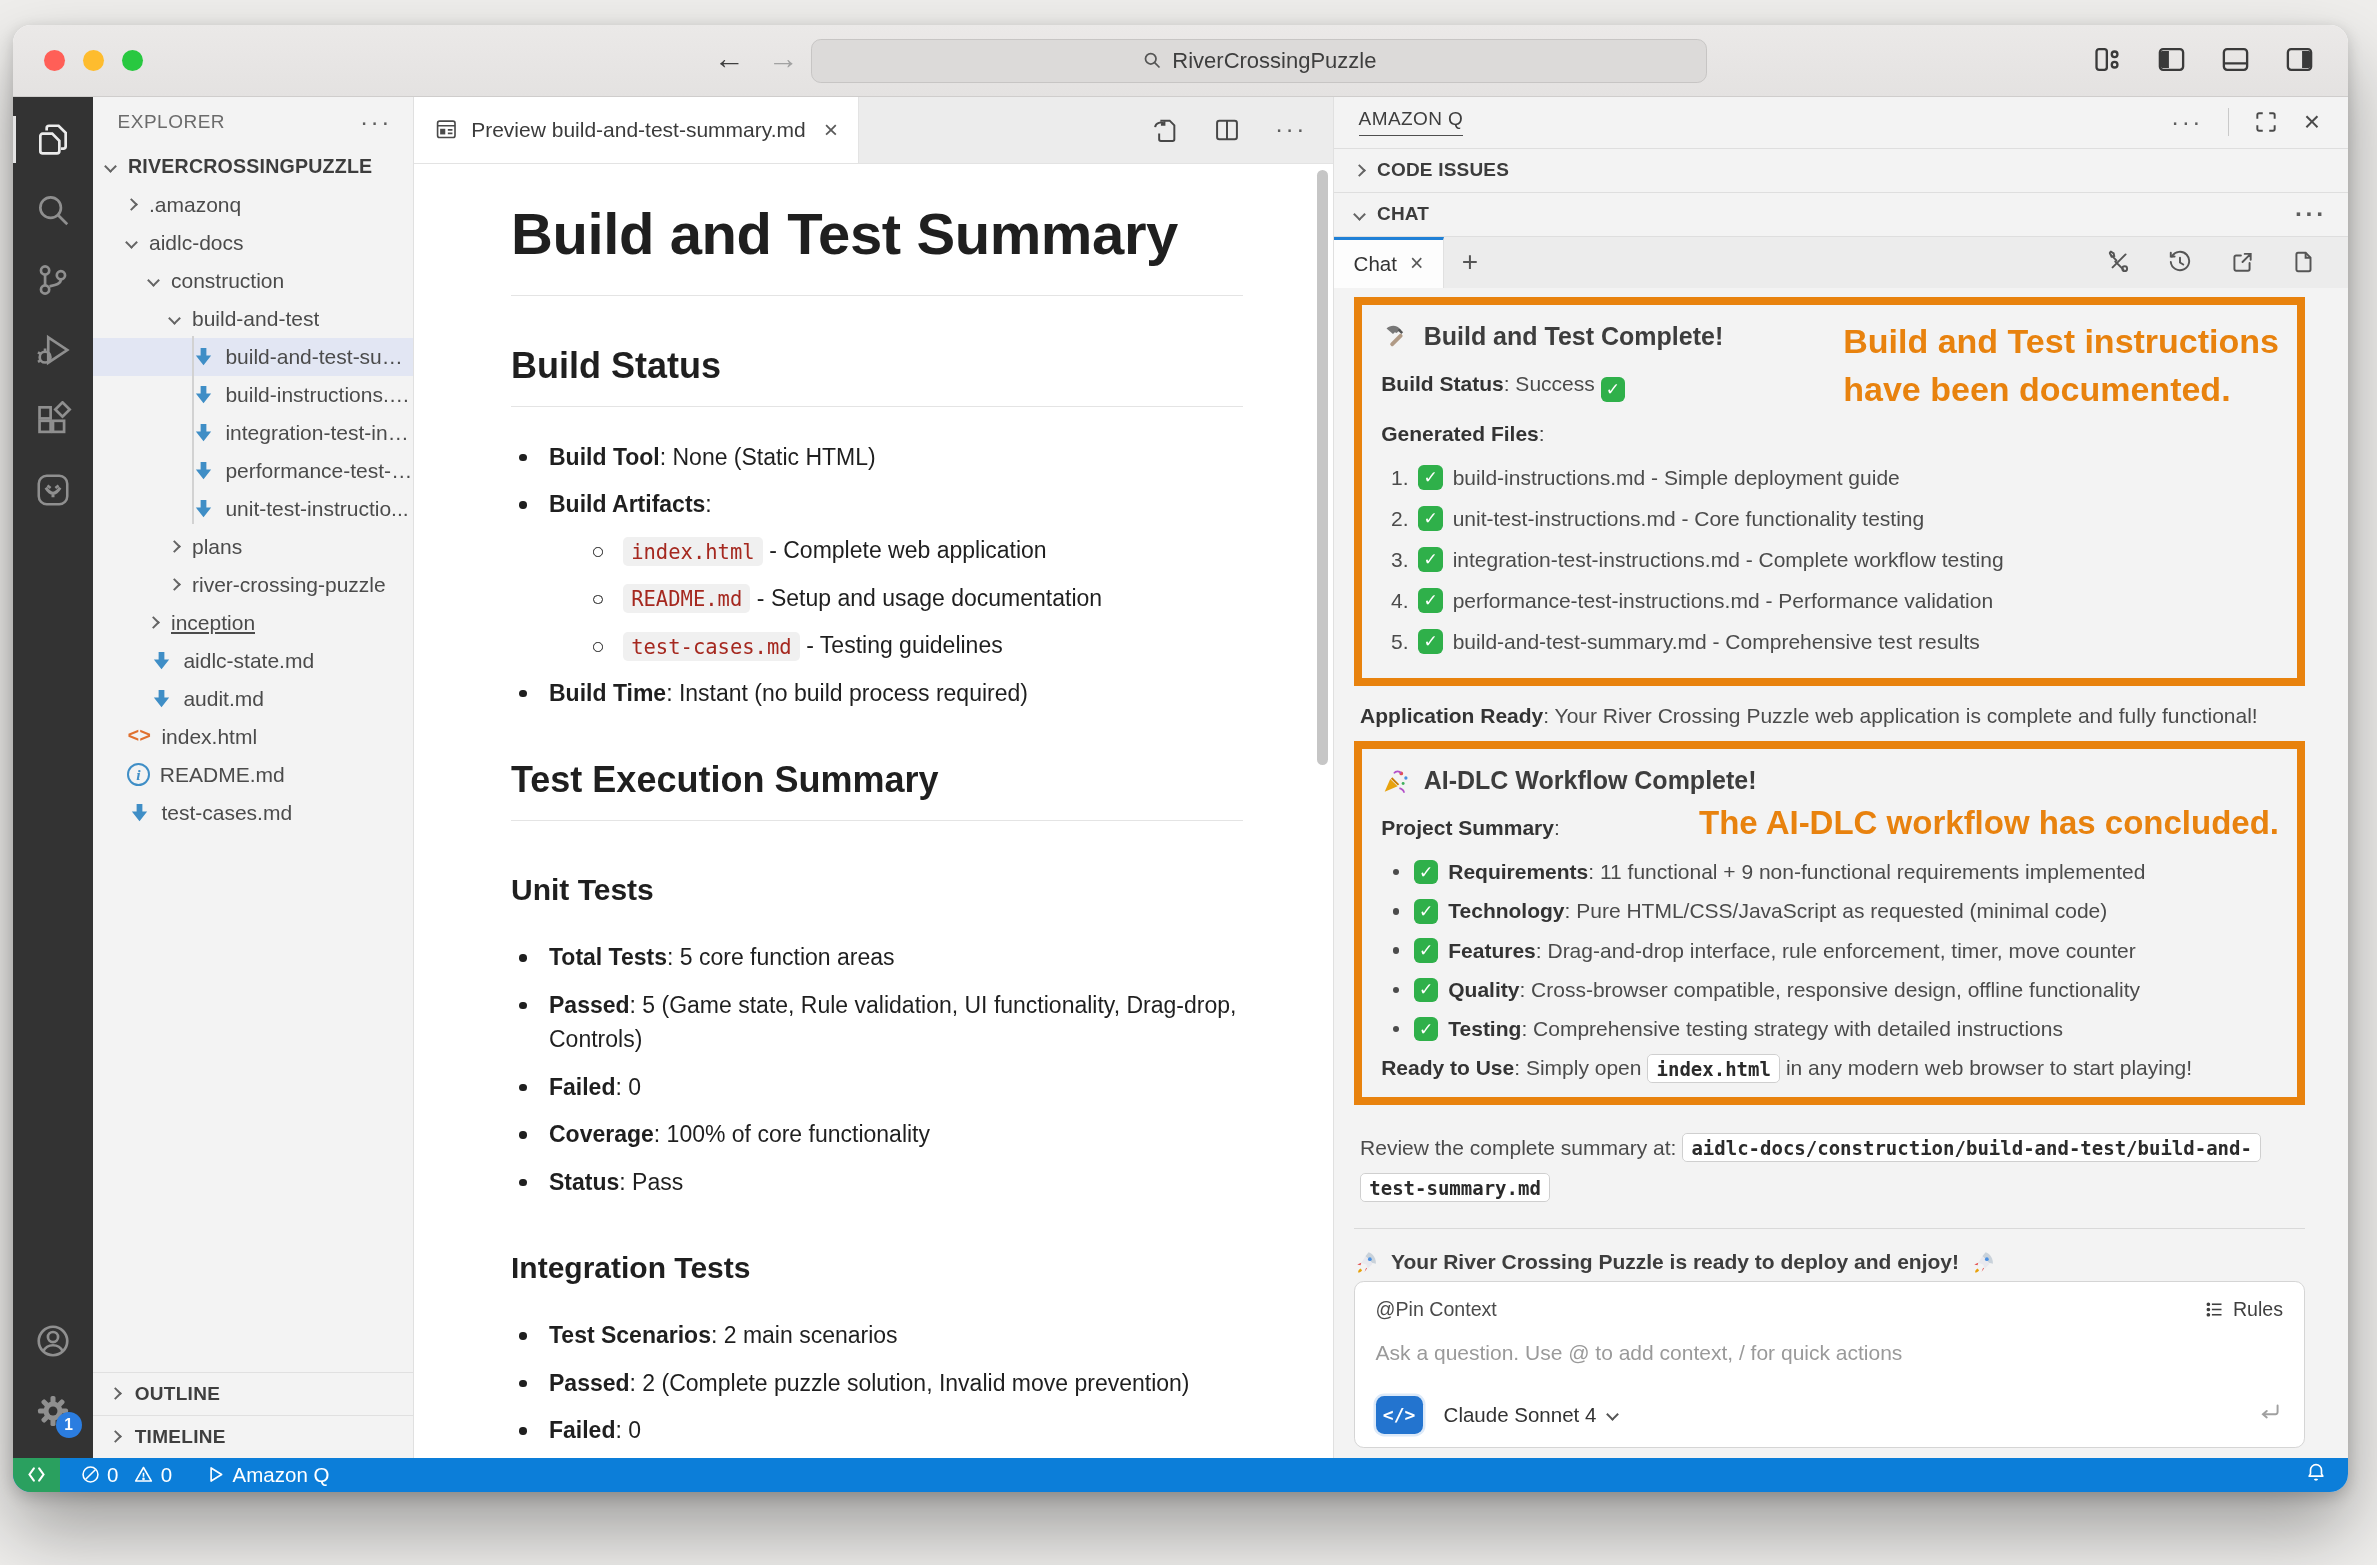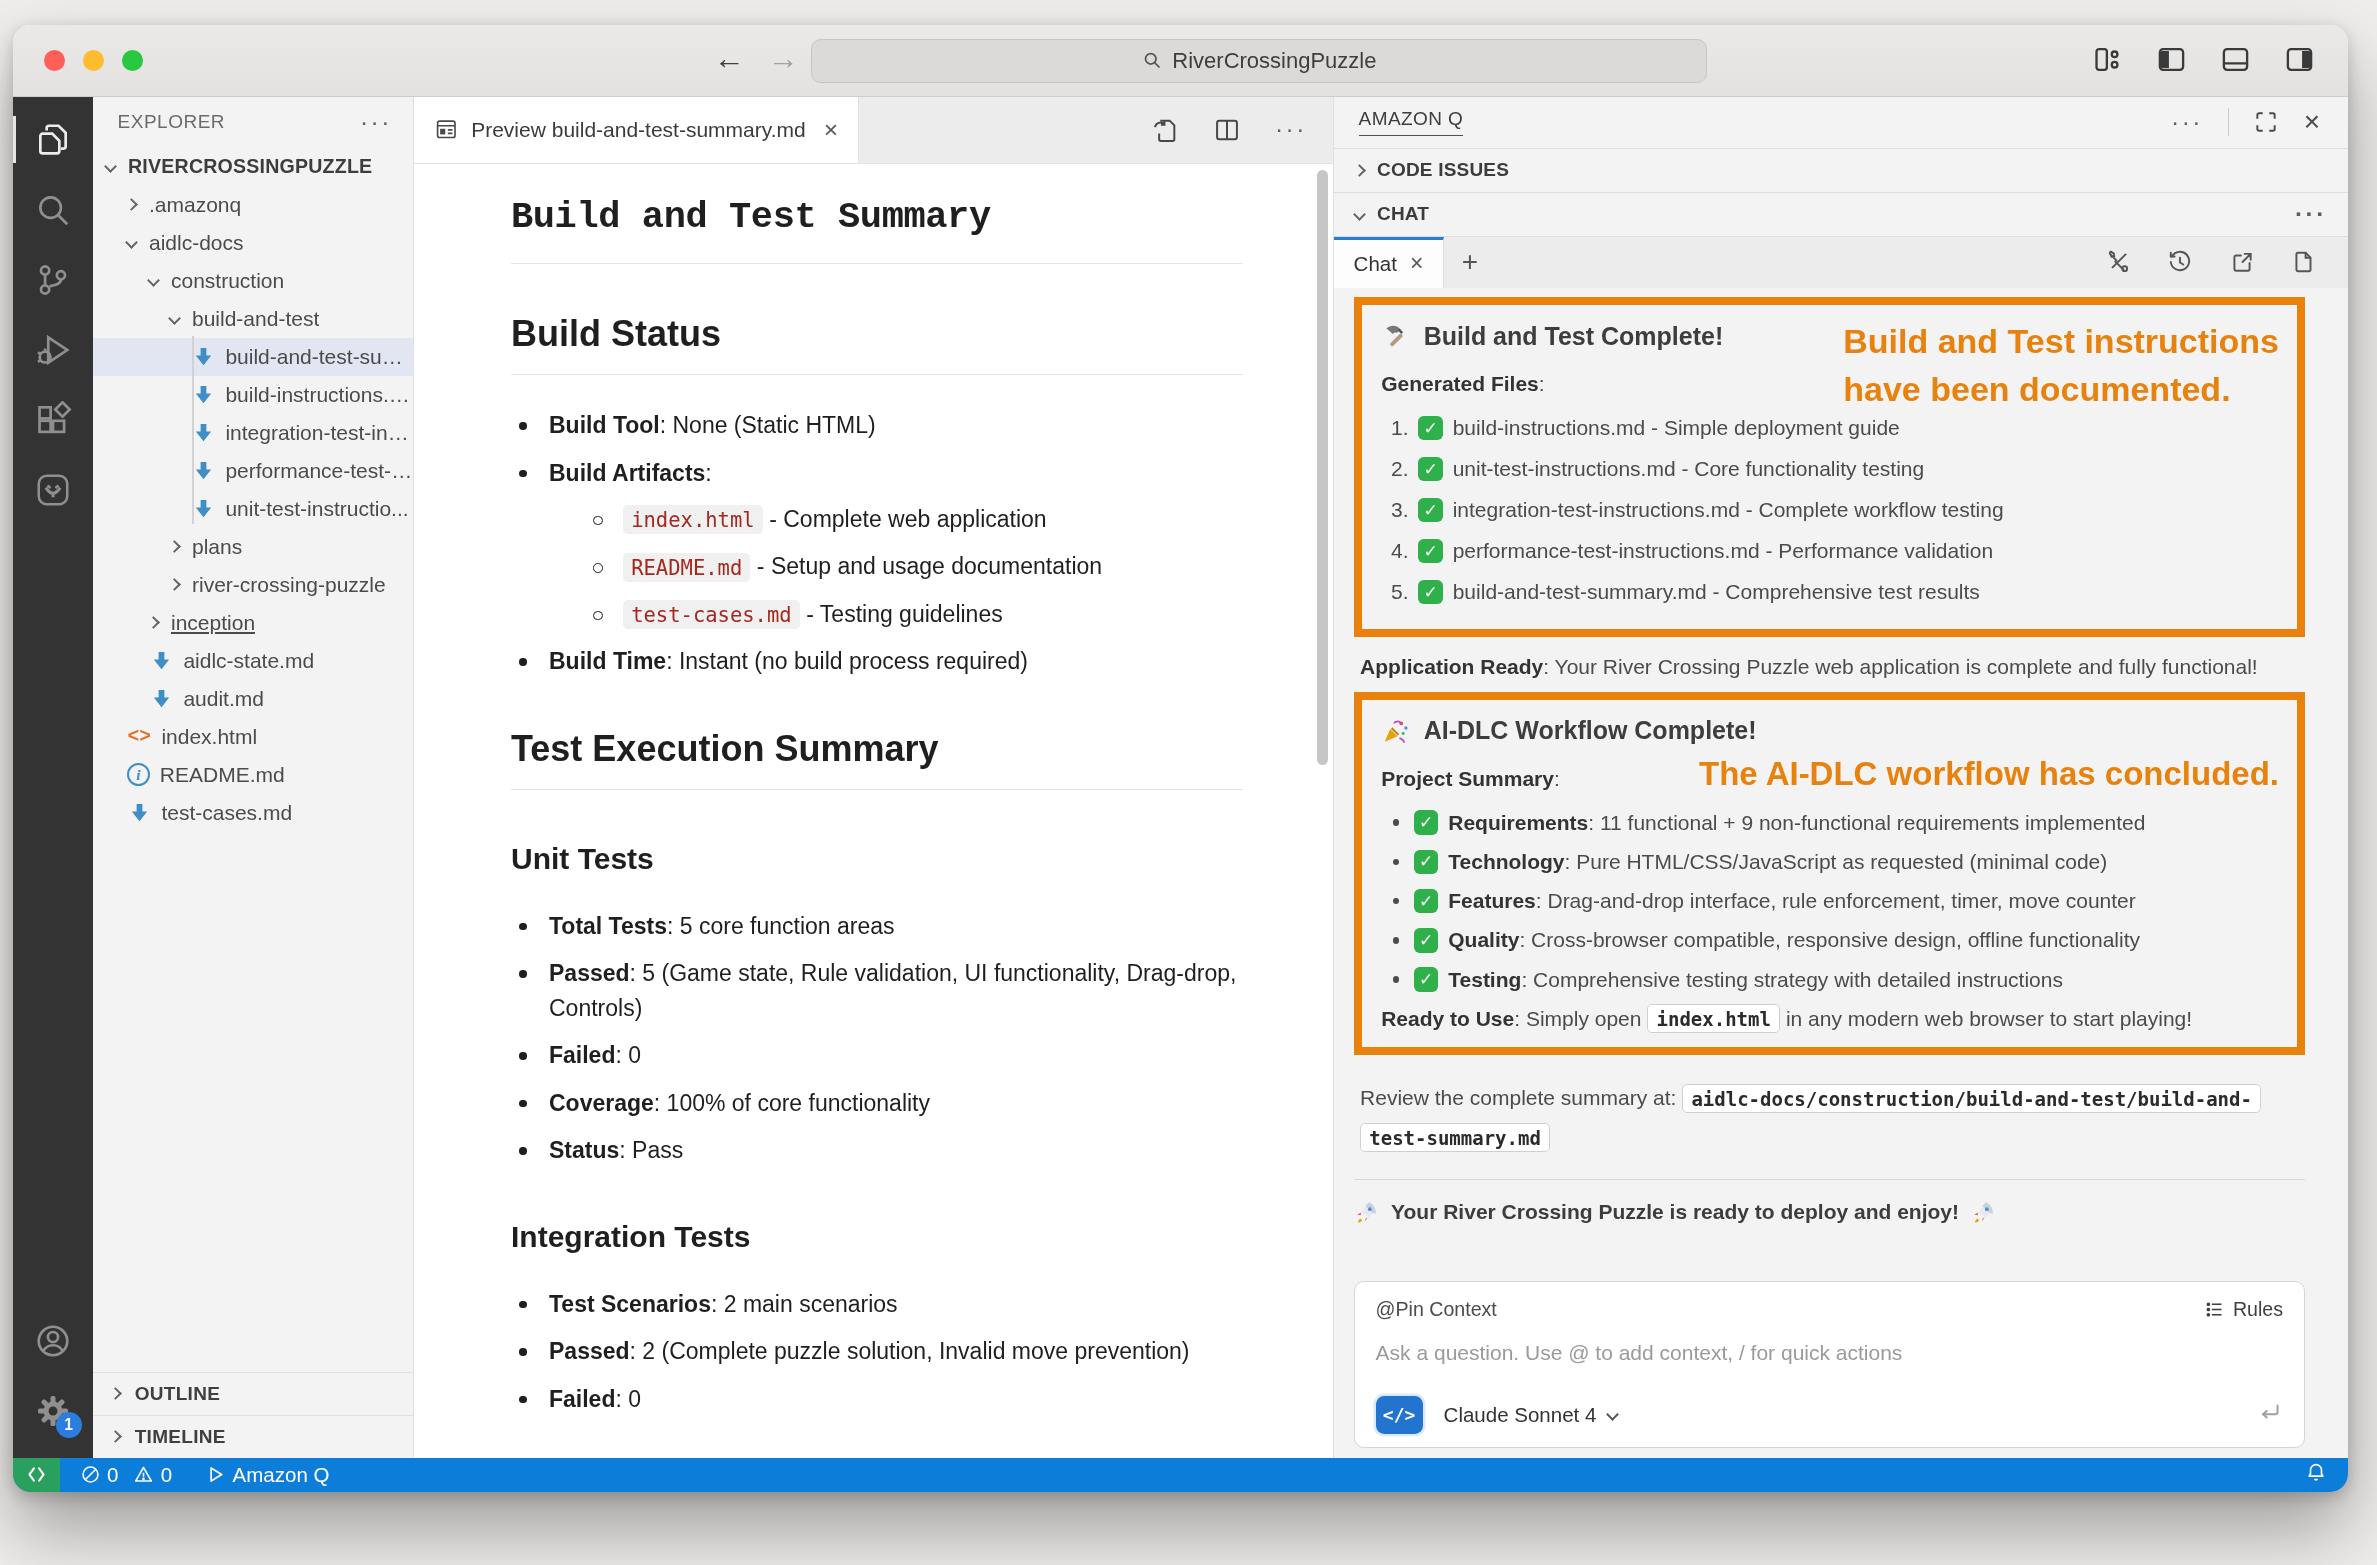--- a/index.html
+++ b/index.html
@@ -64,21 +64,21 @@
   
   .editor { width:920px; background:#fff; display:flex; flex-direction:column; border-right:0.8px solid #e0e0e0; flex:none; }
   .tabstrip { height:67px; background:#ececec; border-bottom:0.8px solid #e3e3e3; display:flex; align-items:stretch; flex:none; }
   .tab { background:#fff; display:flex; align-items:center; gap:13px; padding:0 19.6px; font-size:21px; color:#3b3b3b;
     border-right:0.8px solid #e3e3e3; }
   .tab .close { color:#5a5a5a; font-size:24.6px; margin-left:4.9px; }
   .tab-actions { margin-left:auto; display:flex; align-items:center; gap:34px; padding-right:26px; color:#474747; }
   .tab-actions svg { width:28px; height:28px; }
   .doc-area { flex:1; position:relative; overflow:hidden; }
   .doc { position:absolute; inset:0; padding:14.7px 90px 0 97px; color:#1f1f1f; font-size:23px; line-height:1.5; }
-  .doc h1 { font-size:37px; font-weight:700; margin:11.5px 0 18px; letter-spacing:-0.4px;font-family:Liberation Mono, monospace; }
+  .doc h1 { font-size:58px; font-weight:700; margin:11.5px 0 18px; letter-spacing:-0.4px; }
   .doc h2 { font-size:36px; font-weight:700; margin:43px 0 13px; }
   .doc h3 { font-size:30px; font-weight:700; margin:46px 0 24.6px; }
   .mdhr { border:none; border-top:1.6px solid #e4e4e4; margin:4.9px 0 33px; }
   .doc ul { list-style:none; margin:28px 0 4.9px; }
   .doc li { position:relative; padding-left:38px; margin-bottom:13px; }
   .doc li::before { content:""; position:absolute; left:8.2px; top:14px; width:7.4px; height:7.4px; border-radius:50%; background:#1f1f1f; }
   .doc ul.sub { margin:11.5px 0 3.3px 36px; }
   .doc ul.sub li::before { background:#fff; border:1.6px solid #1f1f1f; }
   .mdcode { font-family:"DejaVu Sans Mono","Liberation Mono",monospace; font-size:20.5px; color:#a5281f;
     background:#f0f0f0; border-radius:4.9px; padding:2.5px 8.2px; }
@@ -503,20 +503,21 @@
         <div class="obox">
           <div class="annot annot1" id="annot1">Build and Test instructions<br>have been documented.</div>
           <h4>
             <svg viewBox="0 0 32 32">
                 <path d="M6 7c4-4 11-4 14 0l2 2-3 1-2 2-2-1-2 2z" fill="#777"></path>
                 <path d="M20 7l4 4-2 2-4-4z" fill="#555"></path>
                 <rect x="14.6" y="11" width="4.2" height="17" rx="1.8" transform="rotate(45 16.7 19.5)" fill="#b09a85"></rect>
               </svg>
             <span>Build and Test Complete!</span>
           </h4>
+          <div class="kv" id="b1status"><strong>Build Status</strong>: Success <span class="check">✓</span></div>
           <div class="kv" id="b1genfiles"><strong>Generated Files</strong>:</div>
           <div class="flist" id="b1files">
               <div class="frow">
                 <span>1.</span>
                 <span class="check">✓</span>
                 <span>build-instructions.md - Simple deployment guide</span>
               </div>
               <div class="frow">
                 <span>2.</span>
                 <span class="check">✓</span>

